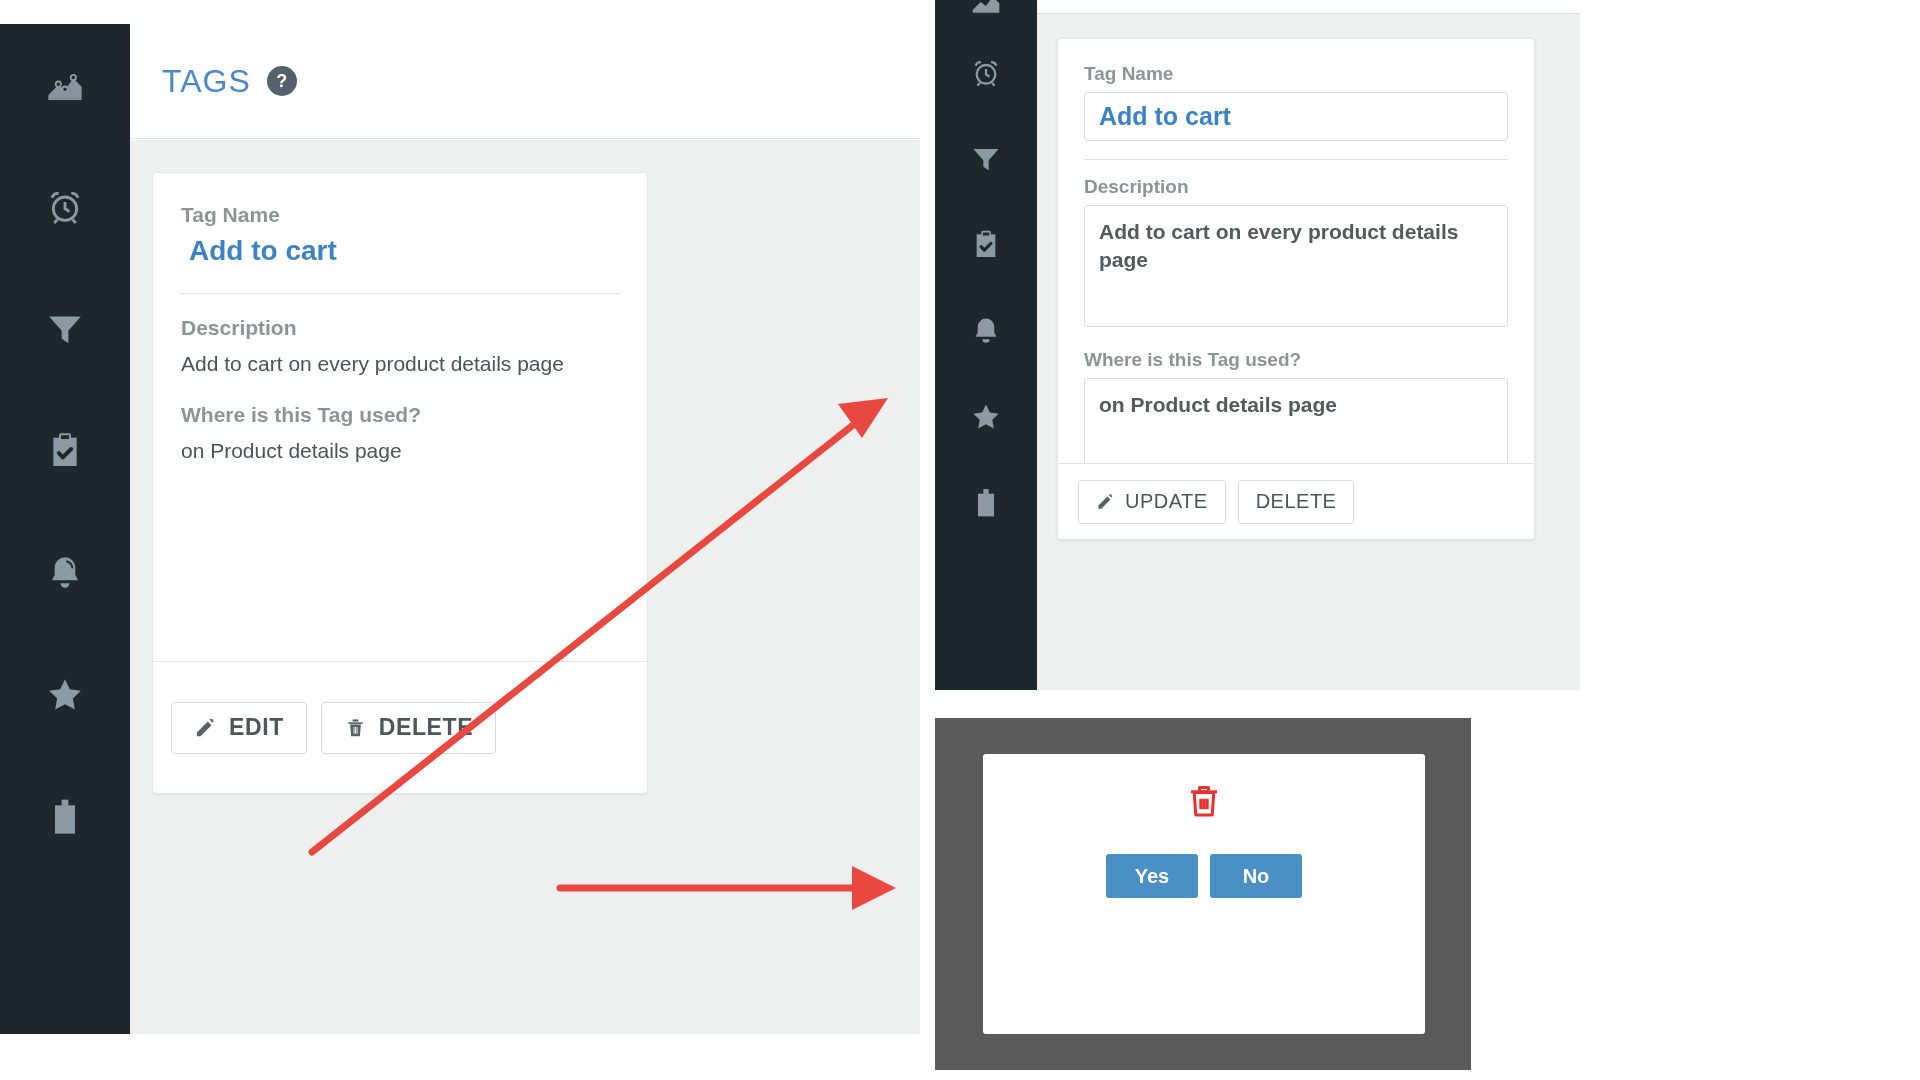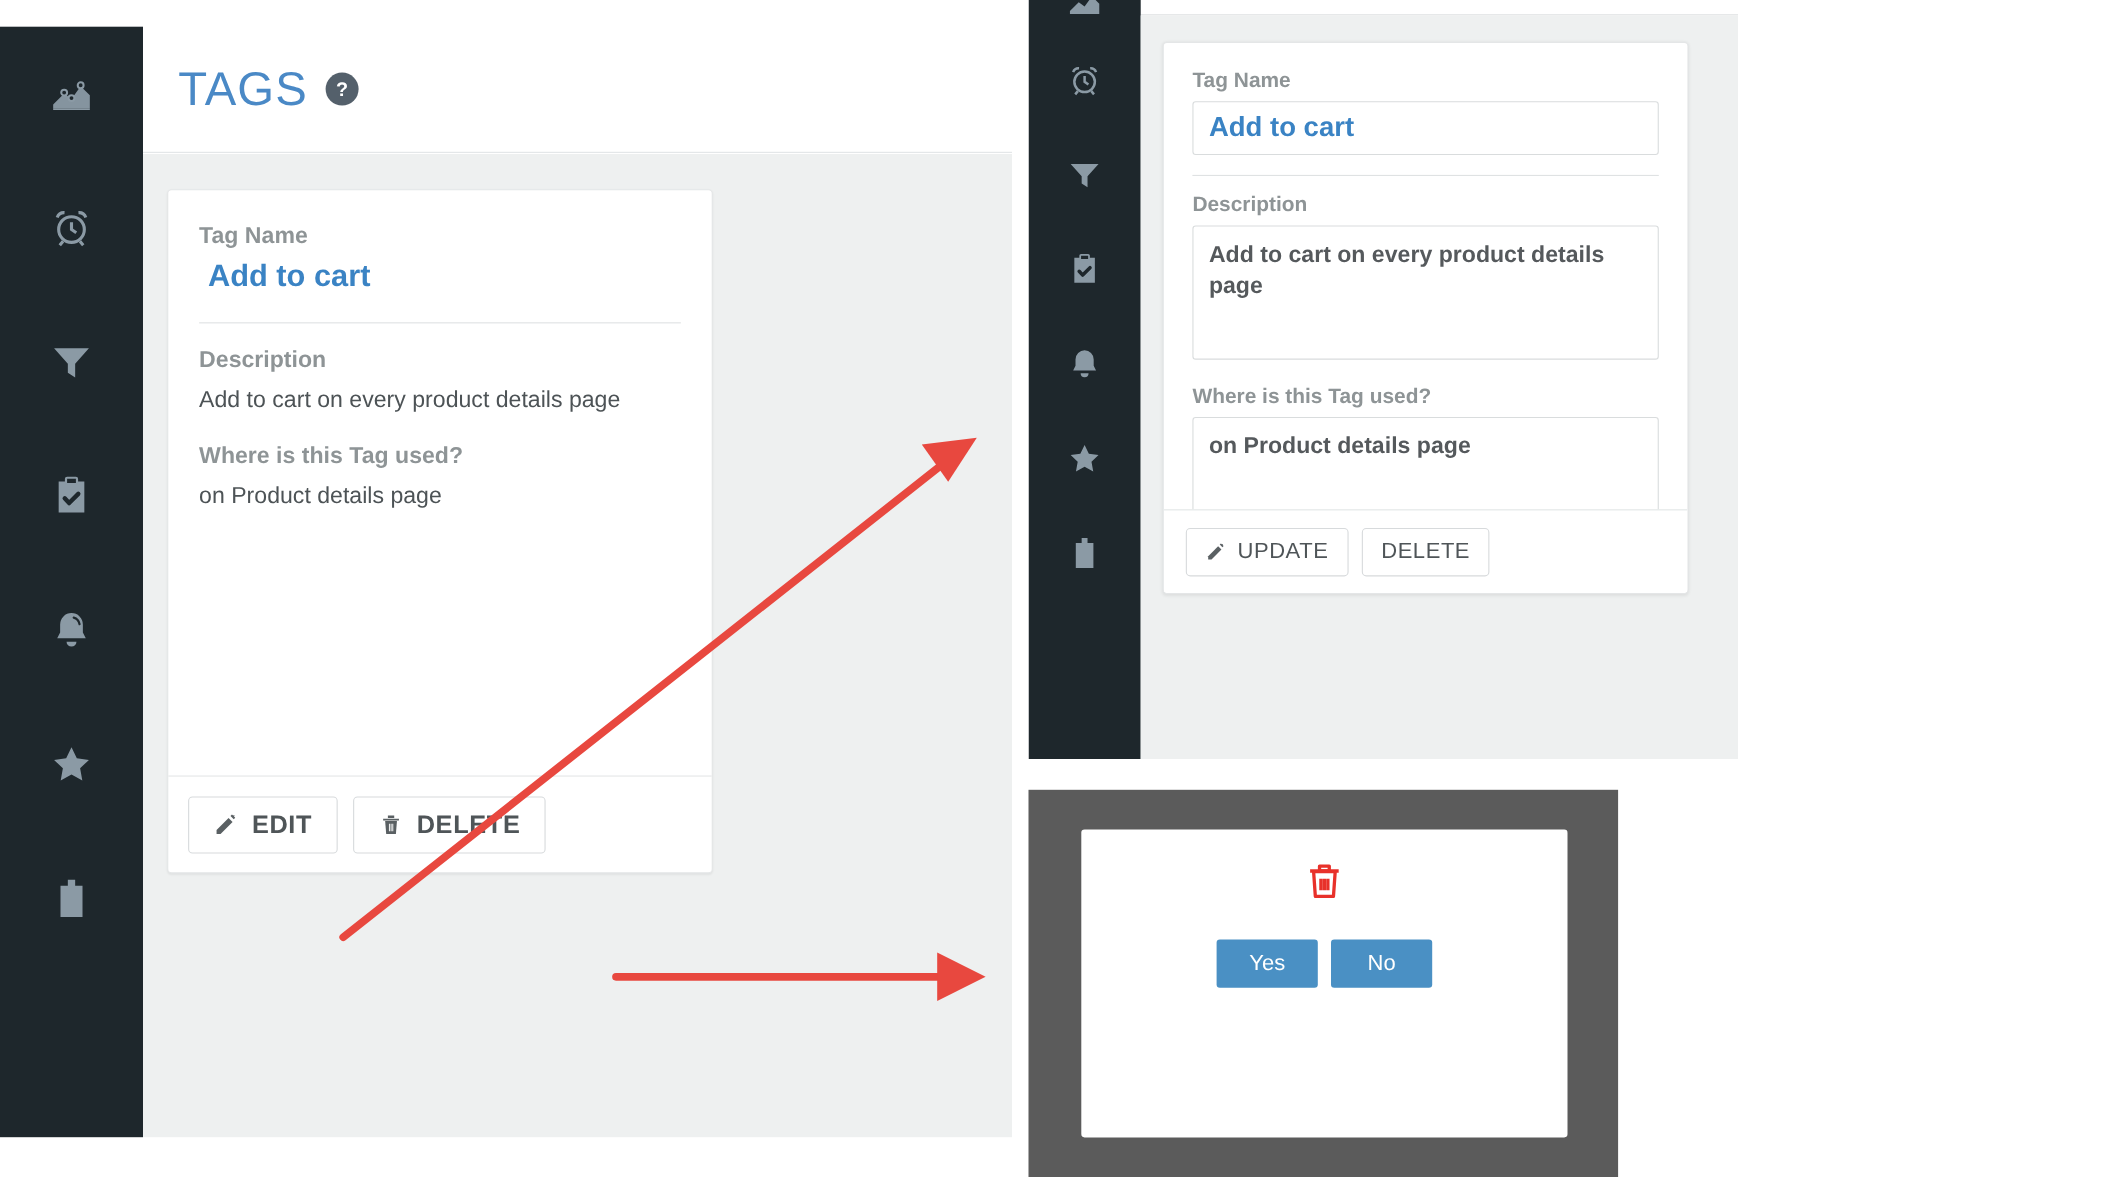--- a/index.html
+++ b/index.html
@@ -31,21 +31,21 @@
 
   #shot-a .page-head {
     position: absolute; left: 130px; top: 0;
     width: 790px; height: 115px;
     background: #ffffff;
     border-bottom: 1px solid #e2e5e7;
     display: flex; align-items: center;
   }
   .page-title {
     margin-left: 32px;
-    font-size: 43px; letter-spacing: 1px;
+    font-size: 32px; letter-spacing: 1px;
     color: #4a89c6; font-weight: 400;
   }
   .help-badge {
     margin-left: 16px;
     width: 30px; height: 30px; border-radius: 50%;
     background: #54606b; color: #ffffff;
     font-size: 18px; font-weight: bold;
     display: inline-flex; align-items: center; justify-content: center;
   }
 
@@ -76,21 +76,21 @@
     border-top: 1px solid #dfe2e3;
   }
   .fld-text {
     font-size: 21px; color: #4d5356; line-height: 1.48;
     word-break: break-all;
   }
   .gap-22 { height: 24px; }
   .gap-18 { height: 18px; }
   .card-foot {
     position: absolute; left: 0; bottom: 0;
-    width: 100%; height: 88px;
+    width: 100%; height: 132px;
     border-top: 1px solid #e4e6e7;
     display: flex; align-items: center;
     padding-left: 18px; gap: 14px;
   }
   .btn-light {
     height: 52px; padding: 0 22px;
     background: #ffffff;
     border: 1px solid #d7dadc; border-radius: 4px;
     display: inline-flex; align-items: center; gap: 12px;
     font-size: 23px; font-weight: bold; letter-spacing: .6px;
@@ -185,21 +185,21 @@
   .trash-red { width: 38px; height: 38px; fill: #e8312a; }
   .confirm-msg {
     margin-top: 16px;
     font-size: 22px; color: #4b5459; text-align: center; line-height: 1.35;
   }
   .confirm-btns { margin-top: 34px; display: flex; gap: 12px; }
   .btn-blue {
     width: 92px; height: 44px;
     background: #4a90c4; color: #ffffff;
     border: none; border-radius: 3px;
-    font-size: 20px; font-weight: normal;
+    font-size: 20px; font-weight: bold;
     cursor: pointer;
     font-family: "Liberation Sans", sans-serif;
   }
 
   
   #annot { position: absolute; left: 0; top: 0; width: 1920px; height: 1080px; pointer-events: none; }
 </style>
 </head>
 <body>
 

